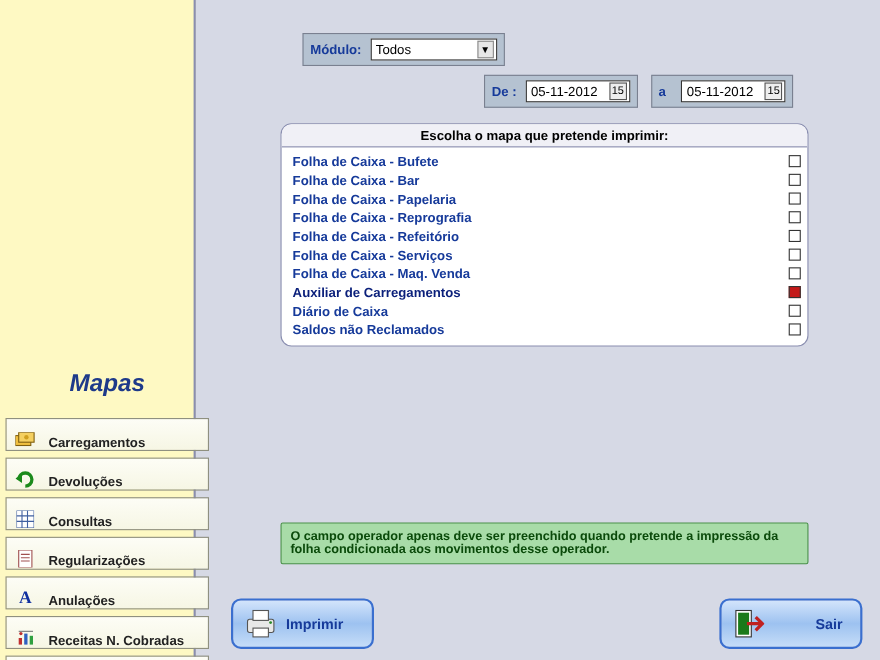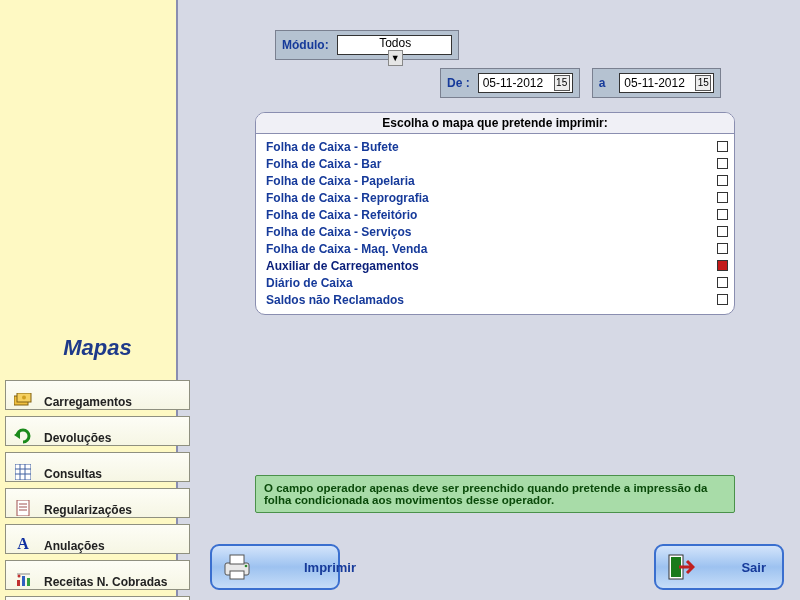--- a/index.html
+++ b/index.html
@@ -95,21 +95,20 @@
   .dropdown {
     width: 115px;
     height: 20px;
     border: 1px solid #333;
     background: #fff;
     display: inline-flex;
     align-items: center;
     justify-content: space-between;
     padding: 0 2px 0 4px;
     font-size: 12px;
-    flex-direction: column;
   }
   .dropdown .arrow {
     width: 15px;
     height: 16px;
     background: #e6e6e6;
     border: 1px solid #888;
     text-align: center;
     line-height: 14px;
     font-size: 9px;
   }
@@ -219,21 +218,21 @@
     font-size: 13px;
   }
   .big-btn .btn-icon {
     width: 30px;
     height: 30px;
     margin-right: 8px;
     display: flex;
     align-items: center;
     justify-content: center;
   }
-  .print-btn { left: 10px; gap: 44px; }
+  .print-btn { left: 10px; }
   .exit-btn { right: 10px; justify-content: flex-end; }
   .exit-btn .btn-icon { margin-right: 0; margin-left: 0; }
   .exit-btn .txt { margin-left: auto; margin-right: 6px; order: 2; }
   .exit-btn .btn-icon { order: 1; }
 
 </style>
 </head>
 <body>
 
 <div class="sidebar">

